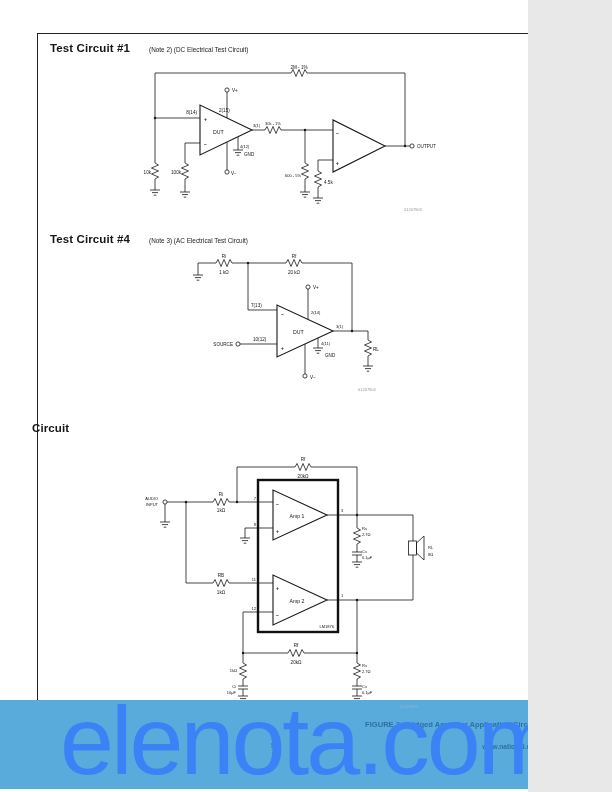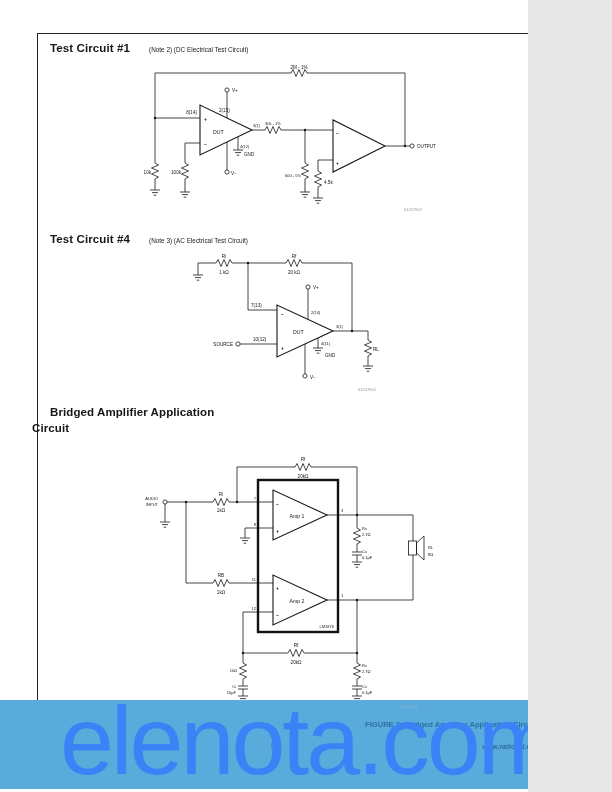--- a/index.html
+++ b/index.html
@@ -41,21 +41,20 @@
 
   <div class="borderbox"></div>
   <div class="sidelabel">LM1876</div>
 
   <div class="h-title" style="left:50px;top:42px;">Test Circuit #1</div>
   <div class="h-sub" style="left:149px;top:46px;">(Note 2) (DC Electrical Test Circuit)</div>
 
   <div class="h-title" style="left:50px;top:233px;">Test Circuit #4</div>
   <div class="h-sub" style="left:149px;top:237px;">(Note 3) (AC Electrical Test Circuit)</div>
 
-  <div class="h-title" style="left:50px;top:406px;">Bridged Amplifier Application</div>
   <div class="h-title" style="left:32px;top:422px;">Circuit</div>
 
   <svg class="circ" width="612" height="792" viewBox="0 0 612 792">
     <defs>
       <path id="rh" d="M0,0 H3 L5,-3.5 L8,3.5 L11,-3.5 L14,3.5 L17,-3.5 L19,0 H22"></path>
       <path id="gndsym" d="M-5,0 H5 M-3,2.6 H3 M-1.3,5.2 H1.3"></path>
       <path id="capsym" d="M-5,0 H5 M-5,3 H5"></path>
       <circle id="term" r="2.1"></circle>
     </defs>
 

